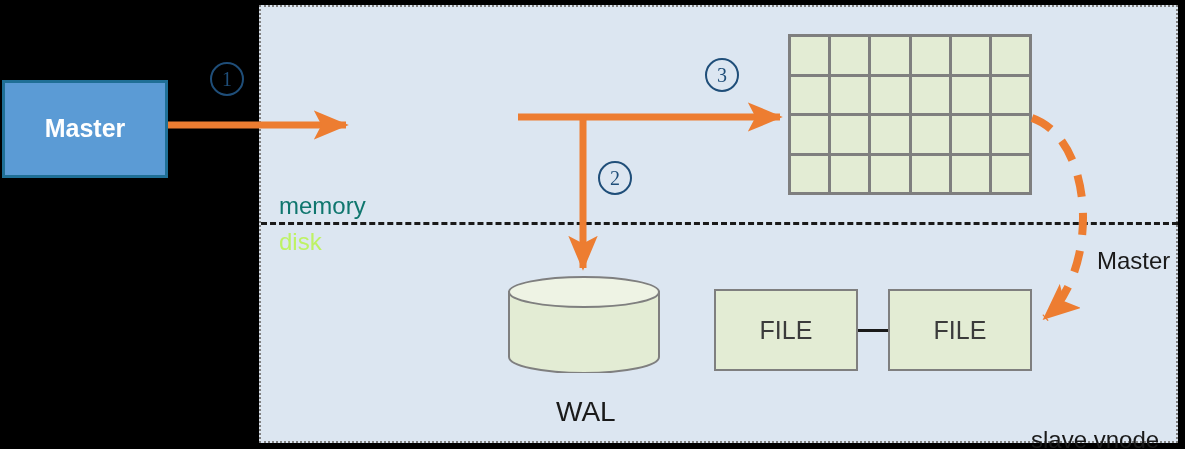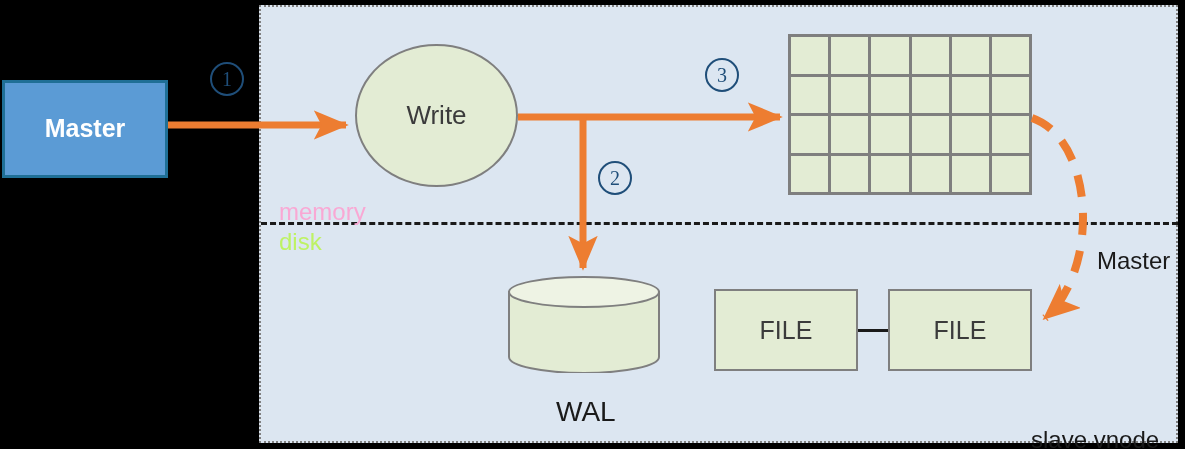--- a/index.html
+++ b/index.html
@@ -71,23 +71,23 @@
     position: absolute;
     left: 261px;
     top: 222px;
     width: 917px;
     height: 0;
     border-top: 3px dashed #1a1a1a;
   }
   #label-memory {
     position: absolute;
     left: 279px;
-    top: 198px;
-    font-size: 24px;
-    color: #f9a8d4;
+    top: 192px;
+    font-size: 24px;
+    color: #0f766e;
   }
   #label-disk {
     position: absolute;
     left: 279px;
     top: 228px;
     font-size: 24px;
     color: #bef264;
   }
 
   
@@ -206,23 +206,20 @@
   <div id="slave-panel"></div>
 
   <div id="master-vnode">
     <span>Master</span>
   </div>
 
   <div id="divider-line"></div>
   <div id="label-memory">memory</div>
   <div id="label-disk">disk</div>
 
-  <div id="write-circle">
-    <span>Write</span>
-  </div>
 
   <div id="memtable-grid">
     <div class="cell"></div>
     <div class="cell"></div>
     <div class="cell"></div>
     <div class="cell"></div>
     <div class="cell"></div>
     <div class="cell"></div>
     <div class="cell"></div>
     <div class="cell"></div>

